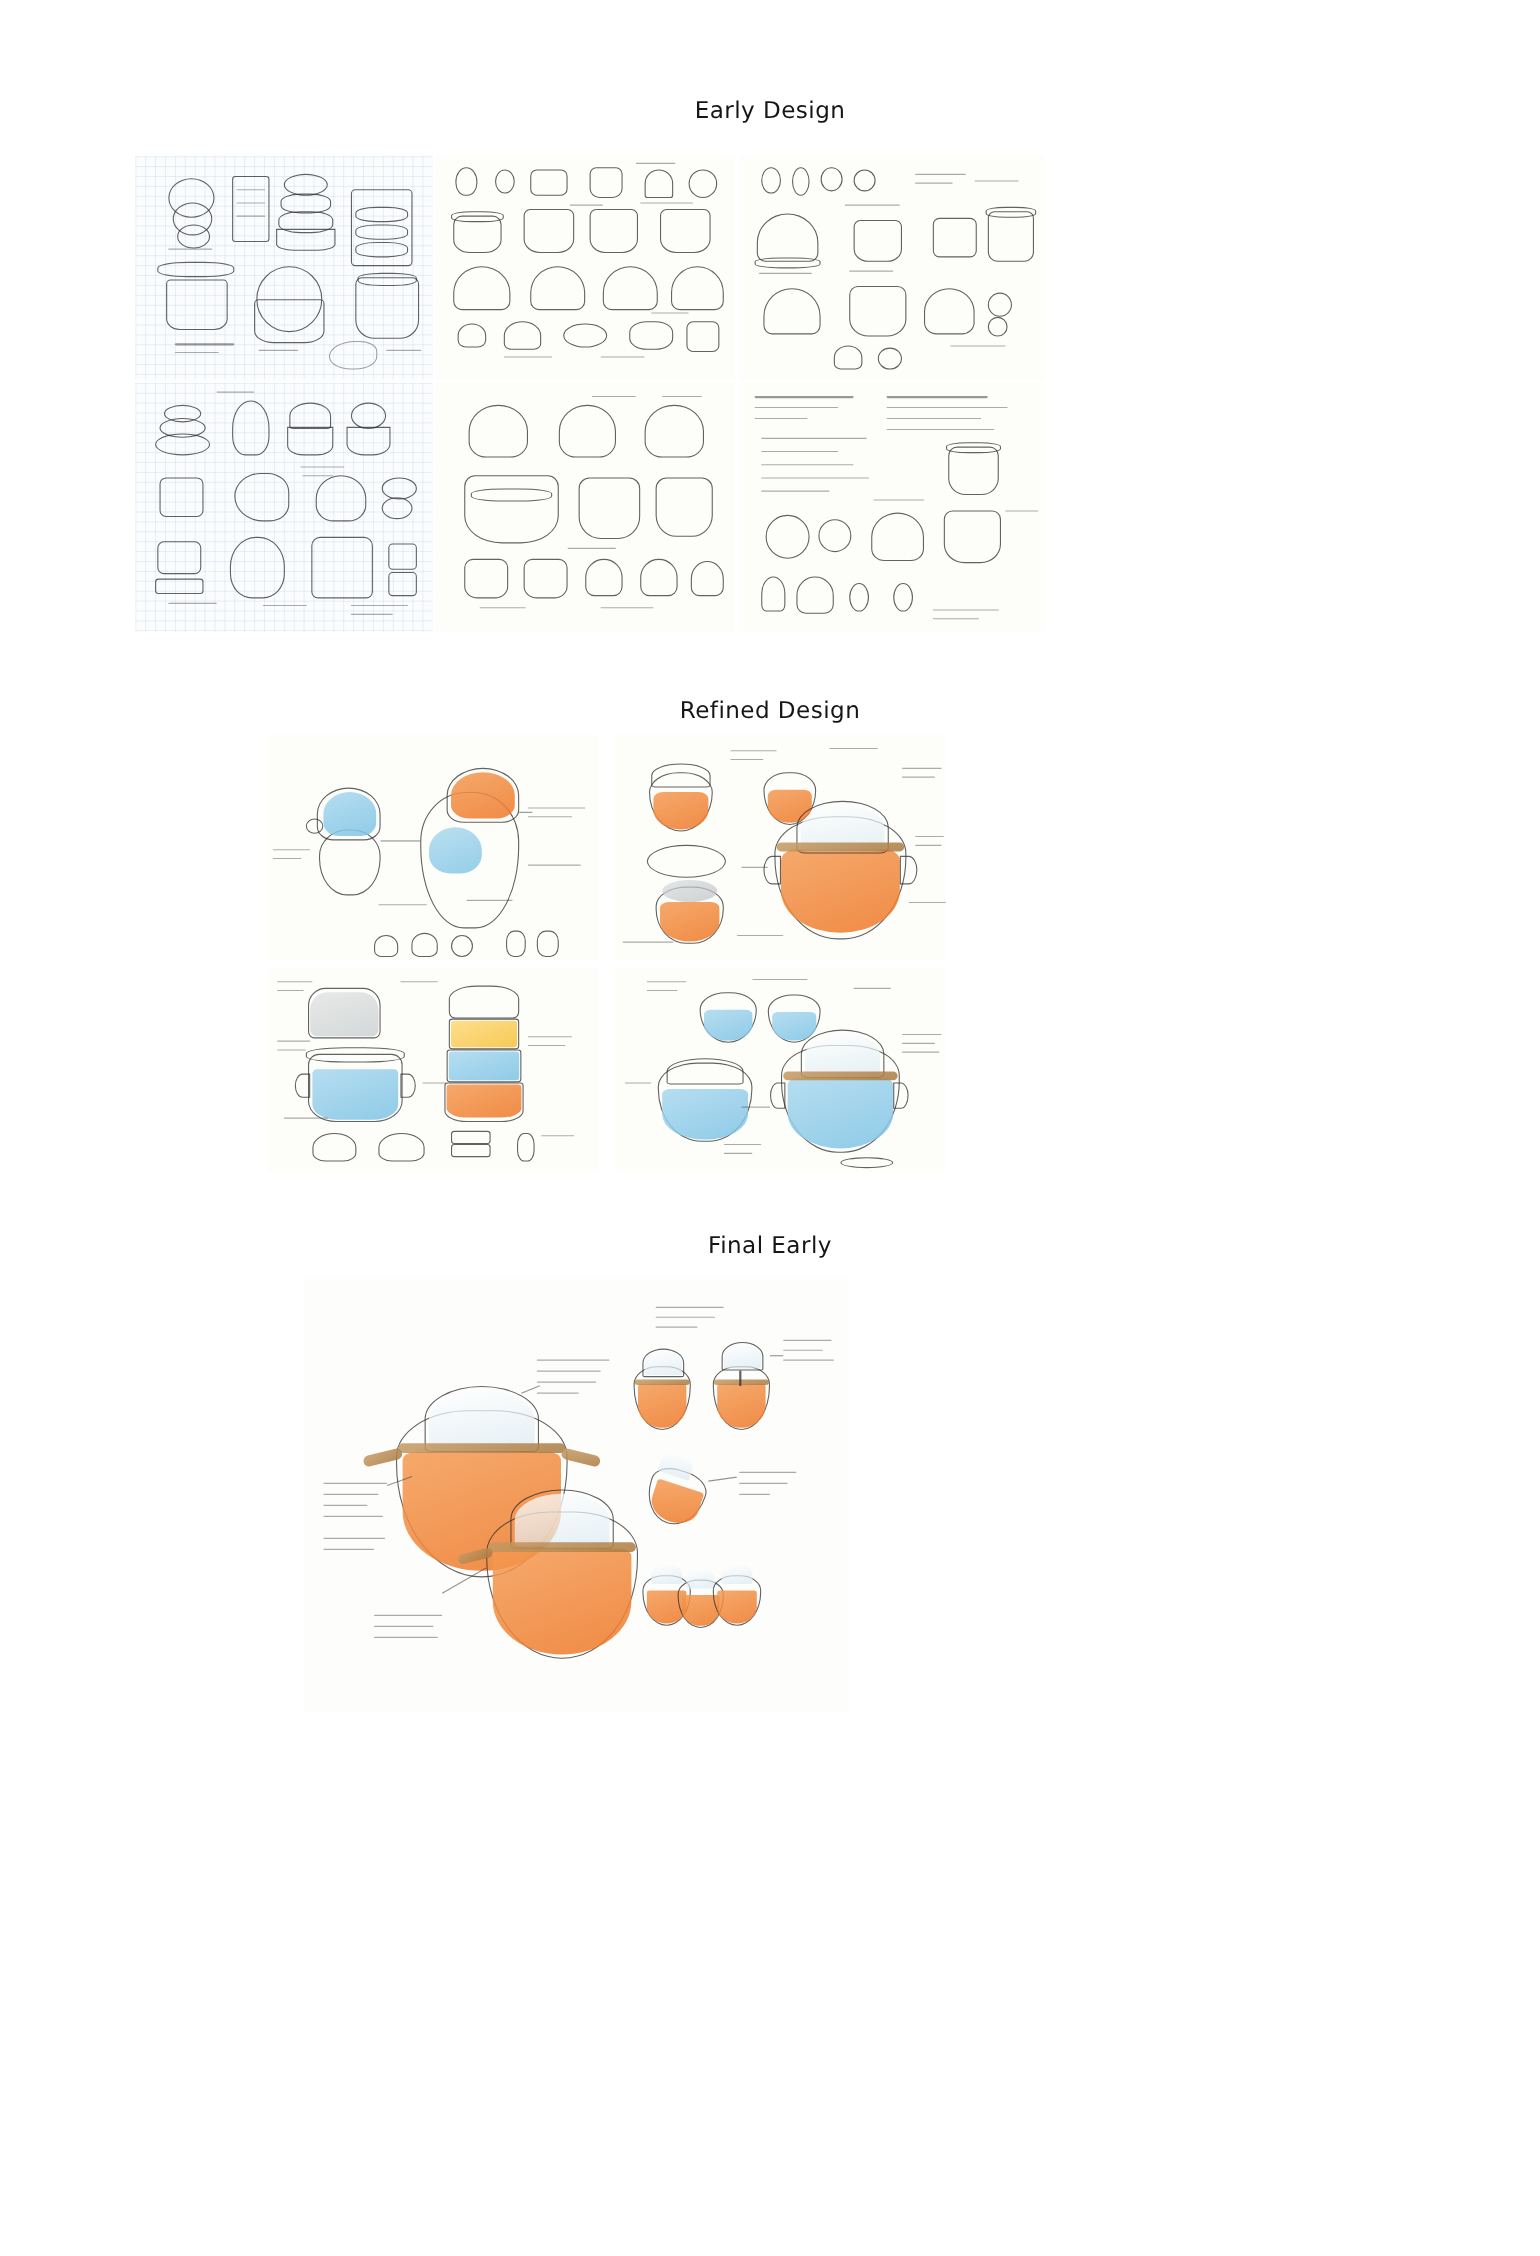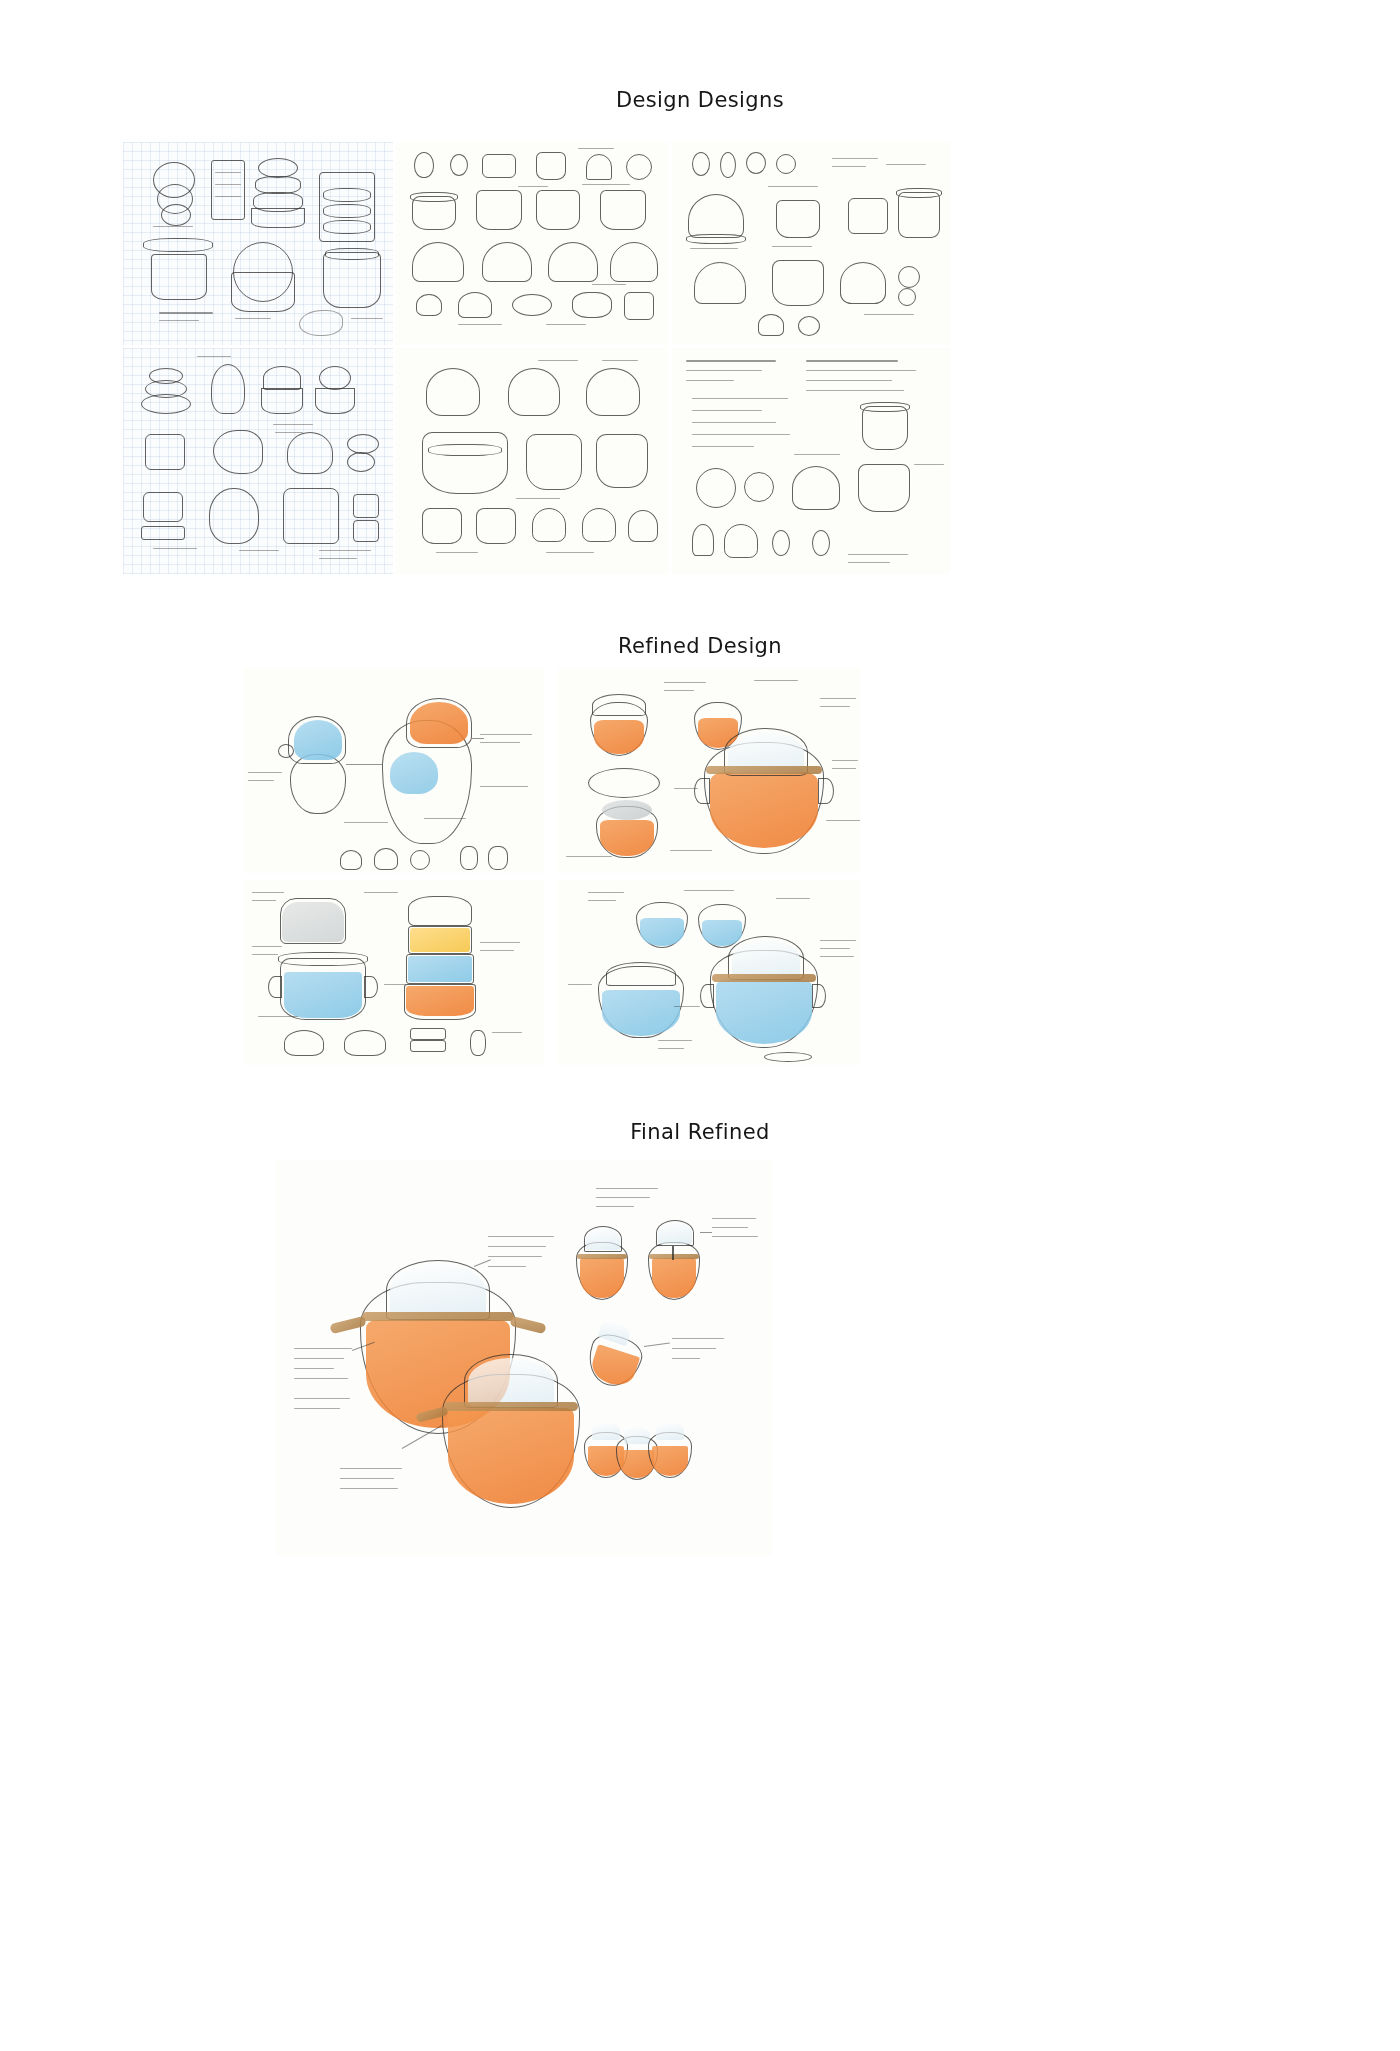--- a/index.html
+++ b/index.html
@@ -93,21 +93,21 @@
     background: rgba(60,60,60,0.55);
     height: 1px;
     transform-origin: left center;
   }
 </style>
 </head>
 <body>
 
 <div class="page">
 
-  <div class="section-title" style="position:absolute;left:0;top:88px;width:1400px;">Design Designs</div>
+  <div class="section-title" style="position:absolute;left:0;top:88px;width:1400px;">Early Design</div>
 
   <div class="sheet grid" style="left:123px;top:142px;width:270px;height:203px;">
     <div class="sheet-inner">
       <div class="ink round" style="left:30px;top:20px;width:42px;height:36px;"></div>
       <div class="ink round" style="left:34px;top:42px;width:36px;height:30px;"></div>
       <div class="ink round" style="left:38px;top:62px;width:30px;height:22px;"></div>
       <div class="ink" style="left:88px;top:18px;width:34px;height:60px;border-radius:3px;"></div>
       <div class="scr thin" style="left:92px;top:30px;width:26px;"></div>
       <div class="scr thin" style="left:92px;top:42px;width:26px;"></div>
       <div class="scr thin" style="left:92px;top:54px;width:26px;"></div>
@@ -434,21 +434,21 @@
       <div class="scr thin" style="left:262px;top:60px;width:36px;"></div>
       <div class="scr thin" style="left:262px;top:68px;width:30px;"></div>
       <div class="scr thin" style="left:262px;top:76px;width:34px;"></div>
       <div class="scr thin" style="left:116px;top:126px;width:26px;"></div>
       <div class="scr thin" style="left:100px;top:160px;width:34px;"></div>
       <div class="scr thin" style="left:100px;top:168px;width:26px;"></div>
       <div class="scr thin" style="left:10px;top:104px;width:24px;"></div>
     </div>
   </div>
 
-  <div class="section-title" style="position:absolute;left:0;top:1120px;width:1400px;">Final Refined</div>
+  <div class="section-title" style="position:absolute;left:0;top:1120px;width:1400px;">Final Early</div>
 
   <div class="final-sheet" style="left:276px;top:1160px;width:496px;height:396px;">
     <div class="sheet-inner">
 
       <div class="ink" style="left:84px;top:122px;width:156px;height:152px;border-radius:42% 42% 50% 50%/28% 28% 68% 68%;"></div>
       <div class="wash orange" style="left:90px;top:160px;width:144px;height:108px;border-radius:8% 8% 54% 54%;"></div>
       <div class="wash glass" style="left:114px;top:104px;width:96px;height:54px;border-radius:50% 50% 8% 8%;"></div>
       <div class="ink" style="left:110px;top:100px;width:104px;height:60px;border-radius:50% 50% 6% 6%;"></div>
       <div class="wash brown" style="left:86px;top:152px;width:152px;height:9px;border-radius:5px;"></div>
       <div class="wash brown" style="left:54px;top:160px;width:36px;height:10px;border-radius:5px;transform:rotate(-14deg);"></div>

